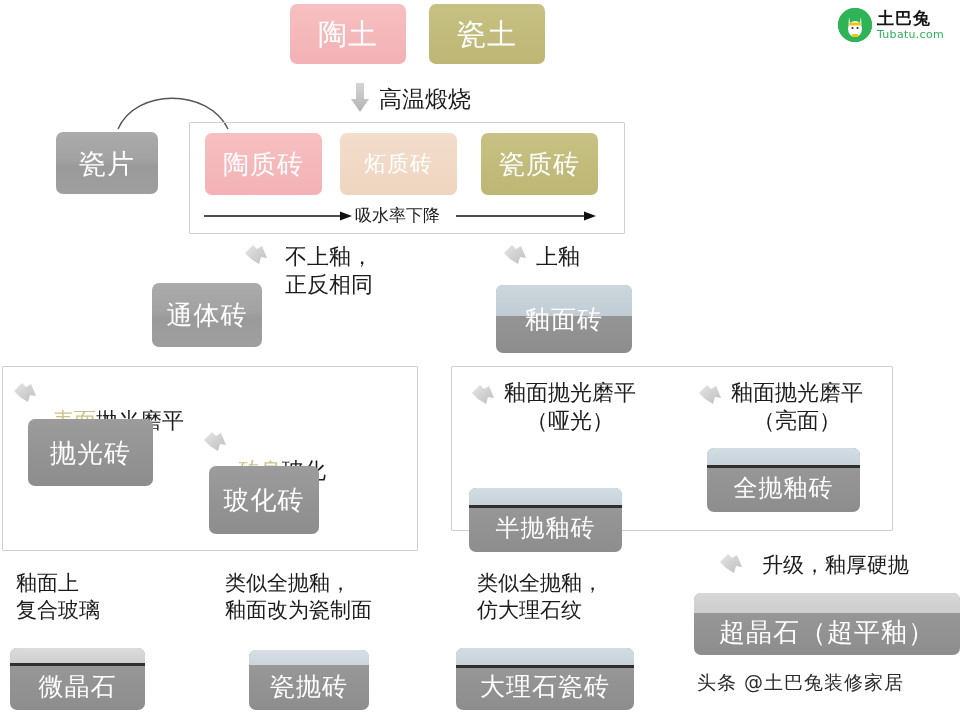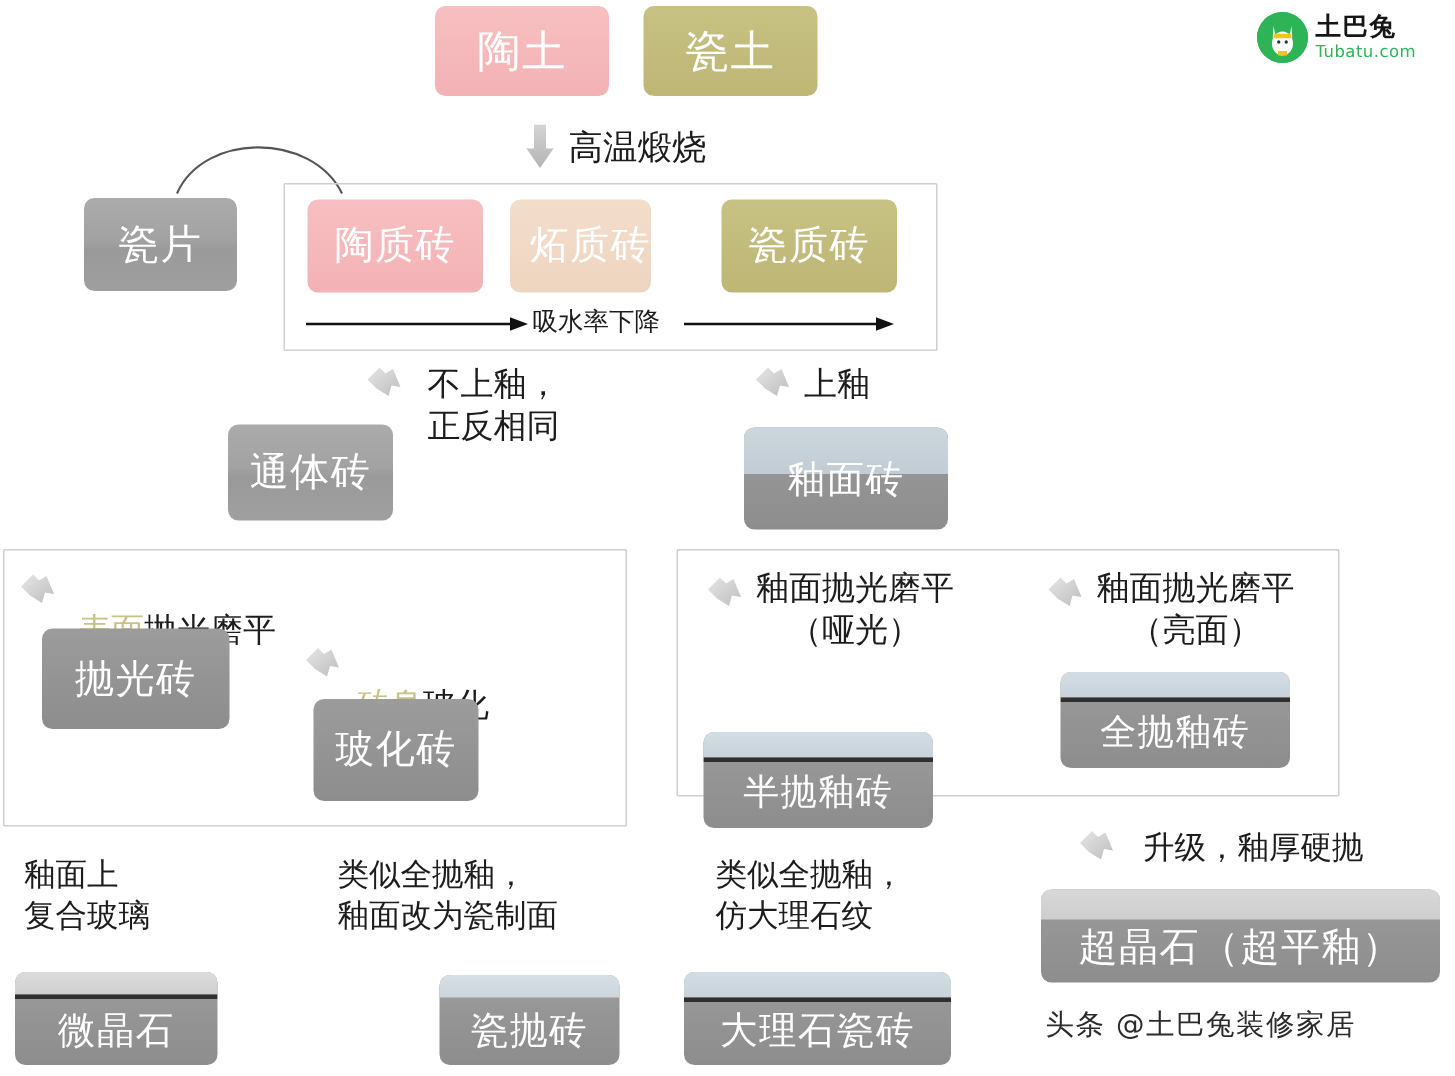--- a/index.html
+++ b/index.html
@@ -154,21 +154,21 @@
 
 <div class="tile t-grey" style="left:56px;top:132px;width:102px;height:62px;font-size:27px;">
   <span class="lbl">瓷片</span>
 </div>
 
 <div class="panel" style="left:189px;top:122px;width:434px;height:110px;"></div>
 
 <div class="tile t-pink" style="left:205px;top:133px;width:117px;height:62px;font-size:26px;">
   <span class="lbl">陶质砖</span>
 </div>
-<div class="tile t-beige" style="left:340px;top:133px;width:94px;height:62px;font-size:26px;justify-content:flex-end;">
+<div class="tile t-beige" style="left:340px;top:133px;width:117px;height:62px;font-size:22px;">
   <span class="lbl">炻质砖</span>
 </div>
 <div class="tile t-olive" style="left:481px;top:133px;width:117px;height:62px;font-size:26px;">
   <span class="lbl">瓷质砖</span>
 </div>
 
 <div class="axisline" style="left:204px;top:208px;">
   <svg width="394" height="16" viewBox="0 0 394 16">
     <line x1="0" y1="8" x2="138" y2="8" stroke="#111" stroke-width="1.6"></line>
     <path d="M148 8 L136 3.5 L136 12.5 Z" fill="#111"></path>
@@ -262,21 +262,21 @@
 </div>
 
 <div class="cap" style="left:16px;top:570px;font-size:21px;">釉面上
 复合玻璃</div>
 <div class="tile t-grey-dark band-grey" style="left:10px;top:648px;width:135px;height:62px;font-size:25px;padding-top:14px;">
   <span class="lbl">微晶石</span>
 </div>
 
 <div class="cap" style="left:225px;top:570px;font-size:21px;">类似全抛釉，
 釉面改为瓷制面</div>
-<div class="tile t-grey-dark band-plain" style="left:249px;top:650px;width:120px;height:60px;font-size:25px;padding-top:12px;margin-left:44px;">
+<div class="tile t-grey-dark band-plain" style="left:249px;top:650px;width:120px;height:60px;font-size:25px;padding-top:12px;">
   <span class="lbl">瓷抛砖</span>
 </div>
 
 <div class="cap" style="left:477px;top:570px;font-size:21px;">类似全抛釉，
 仿大理石纹</div>
 <div class="tile t-grey-dark band-thin" style="left:456px;top:648px;width:178px;height:62px;font-size:25px;padding-top:15px;">
   <span class="lbl">大理石瓷砖</span>
 </div>
 
 <div class="arrowg" style="left:718px;top:553px;">

